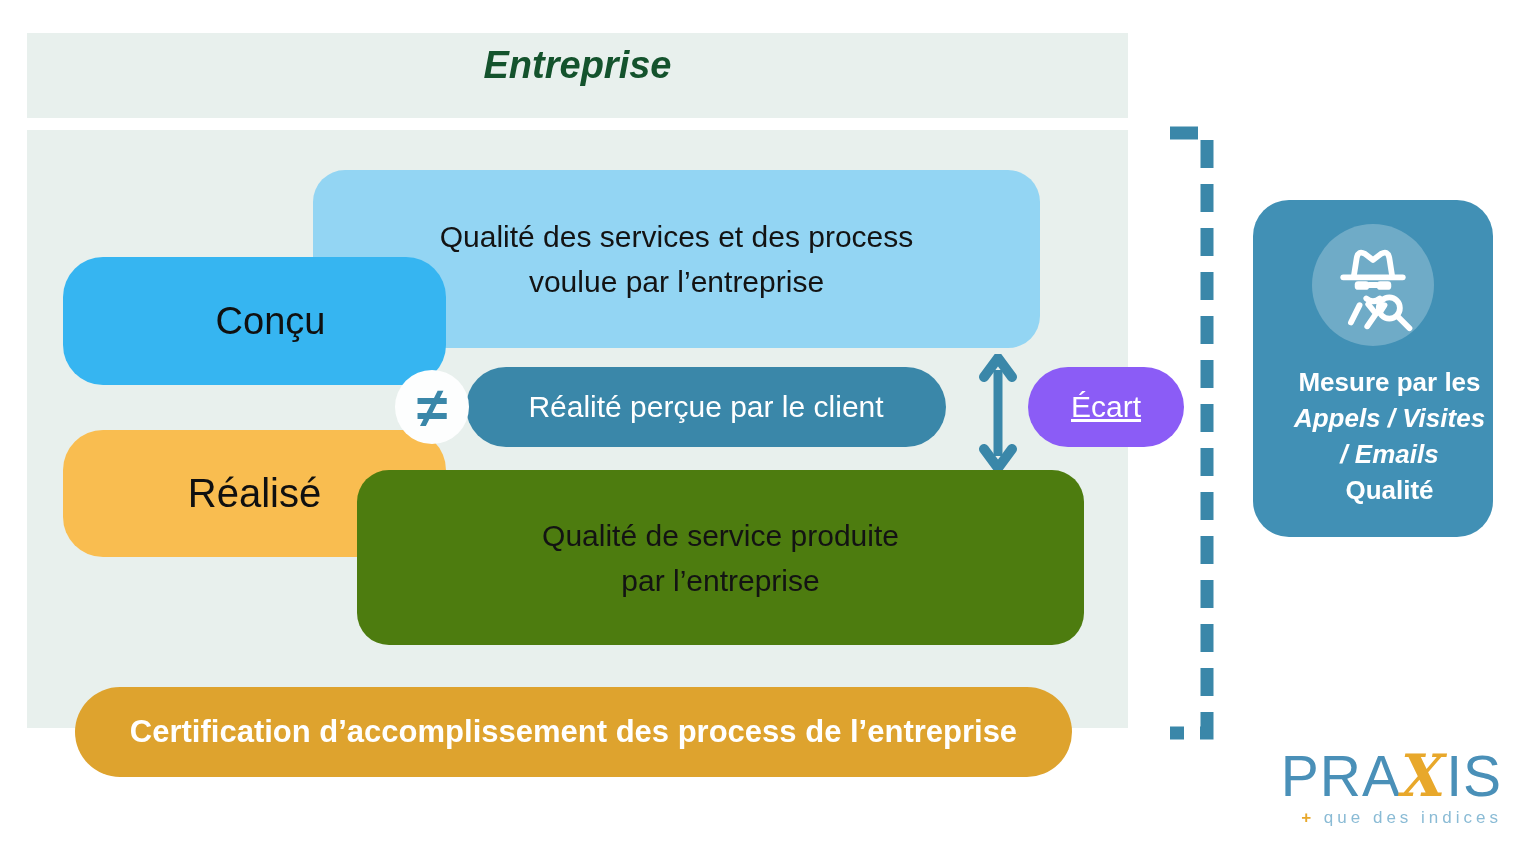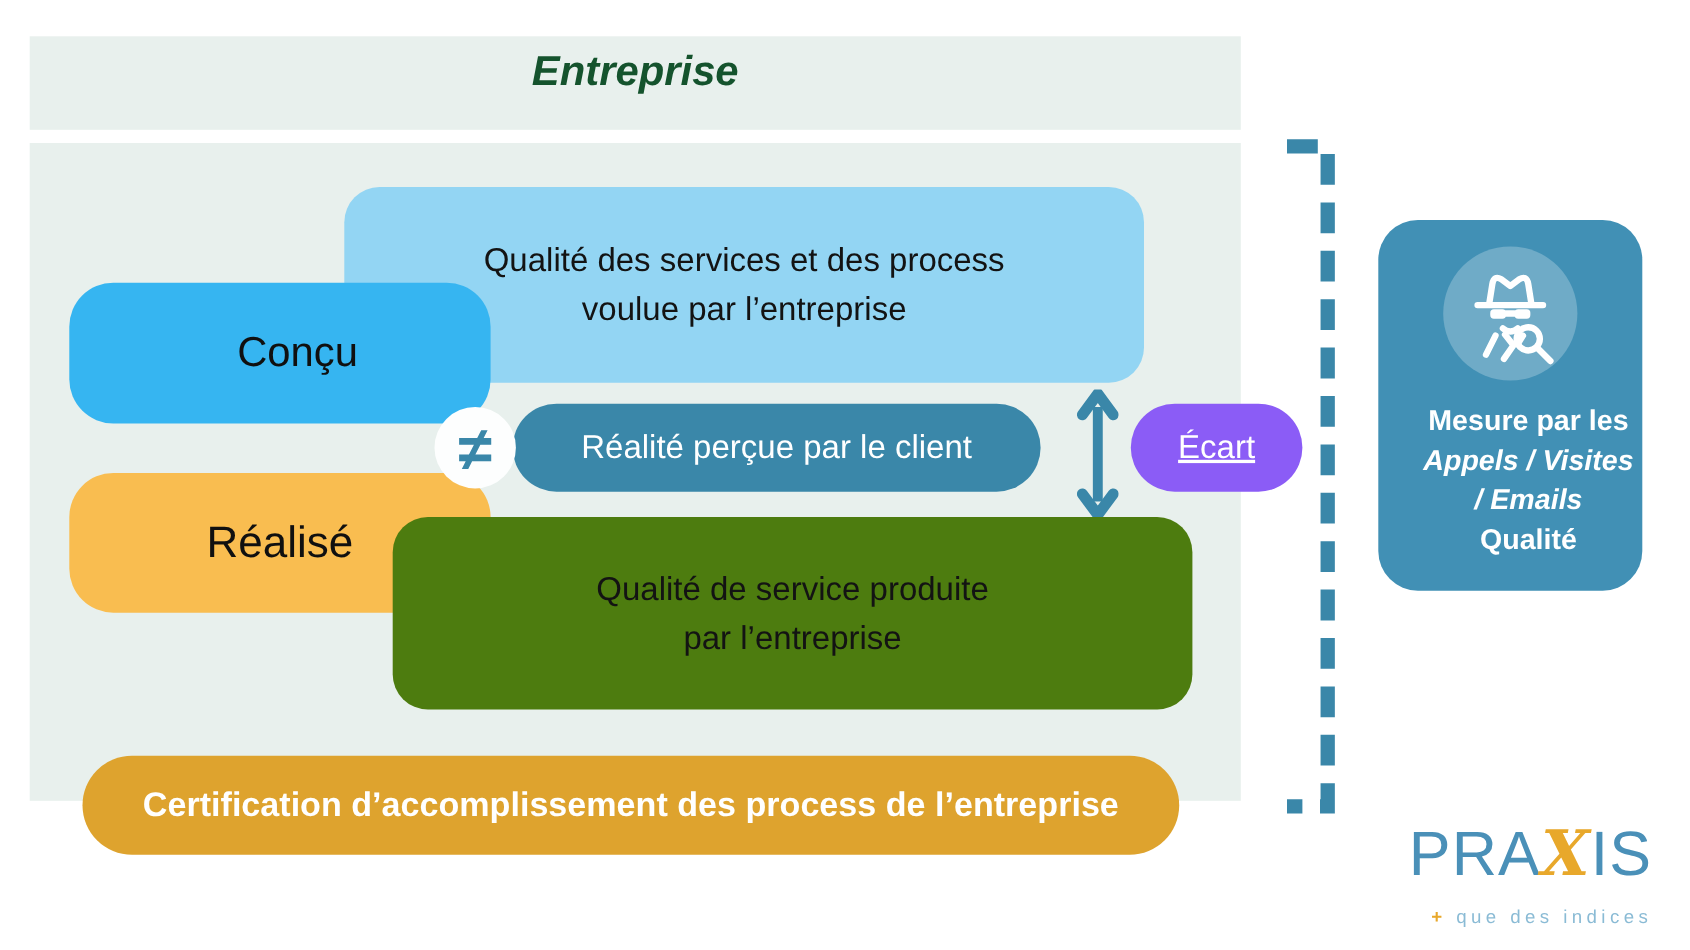--- a/index.html
+++ b/index.html
@@ -83,21 +83,21 @@
   }
   .logo-word {
     font-size: 57px; color: #4a90b8; letter-spacing: 1px; line-height: 60px;
     font-weight: 400;
   }
   .logo-x {
     color: #e8a82b; font-style: italic; font-family: "DejaVu Serif", serif;
     font-weight: 600;
   }
   .logo-tagline {
-    margin-top: 18px; font-size: 17px; letter-spacing: 4px; color: #8abbd5;
+    margin-top: 2px; font-size: 17px; letter-spacing: 4px; color: #8abbd5;
   }
   .logo-plus { color: #e8a82b; font-weight: bold; }
 </style>
 </head>
 <body>
 
 <div class="canvas">
 
   <div class="panel band-top"></div>
   <div class="panel band-main"></div>

